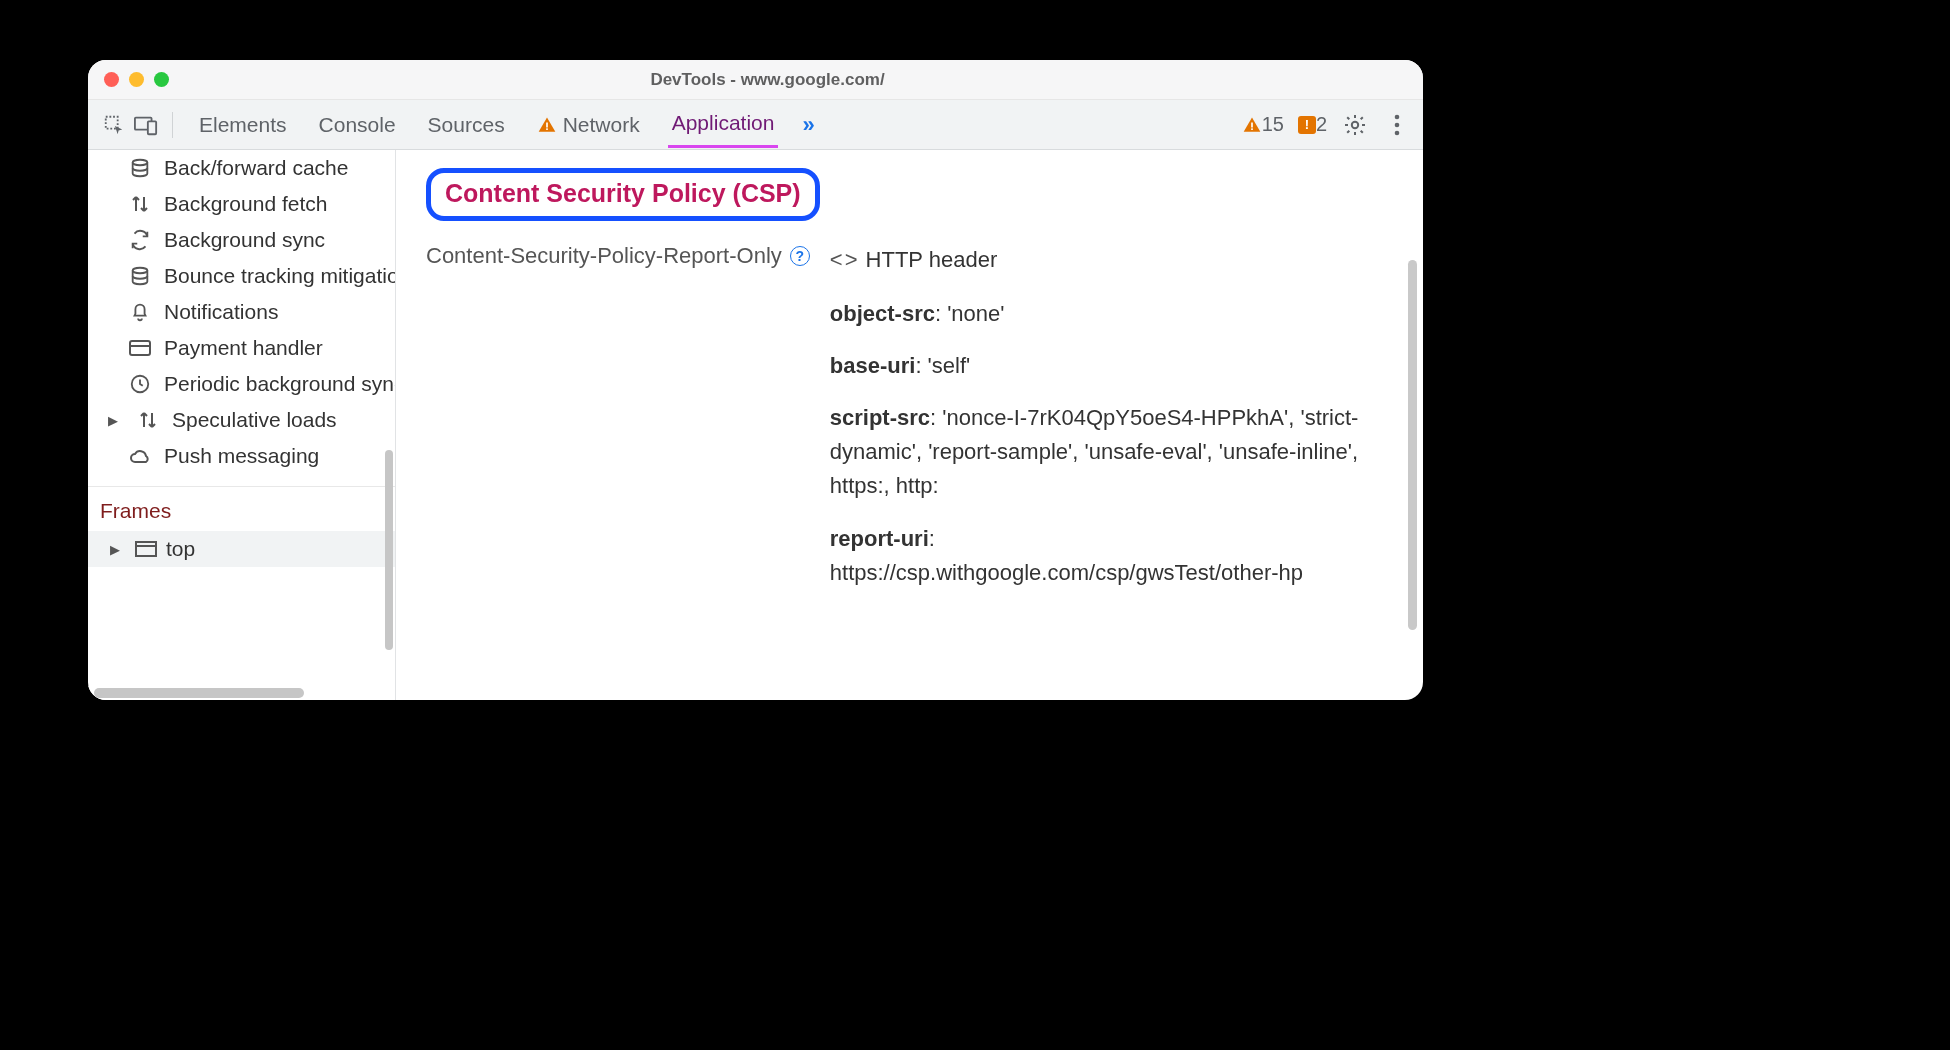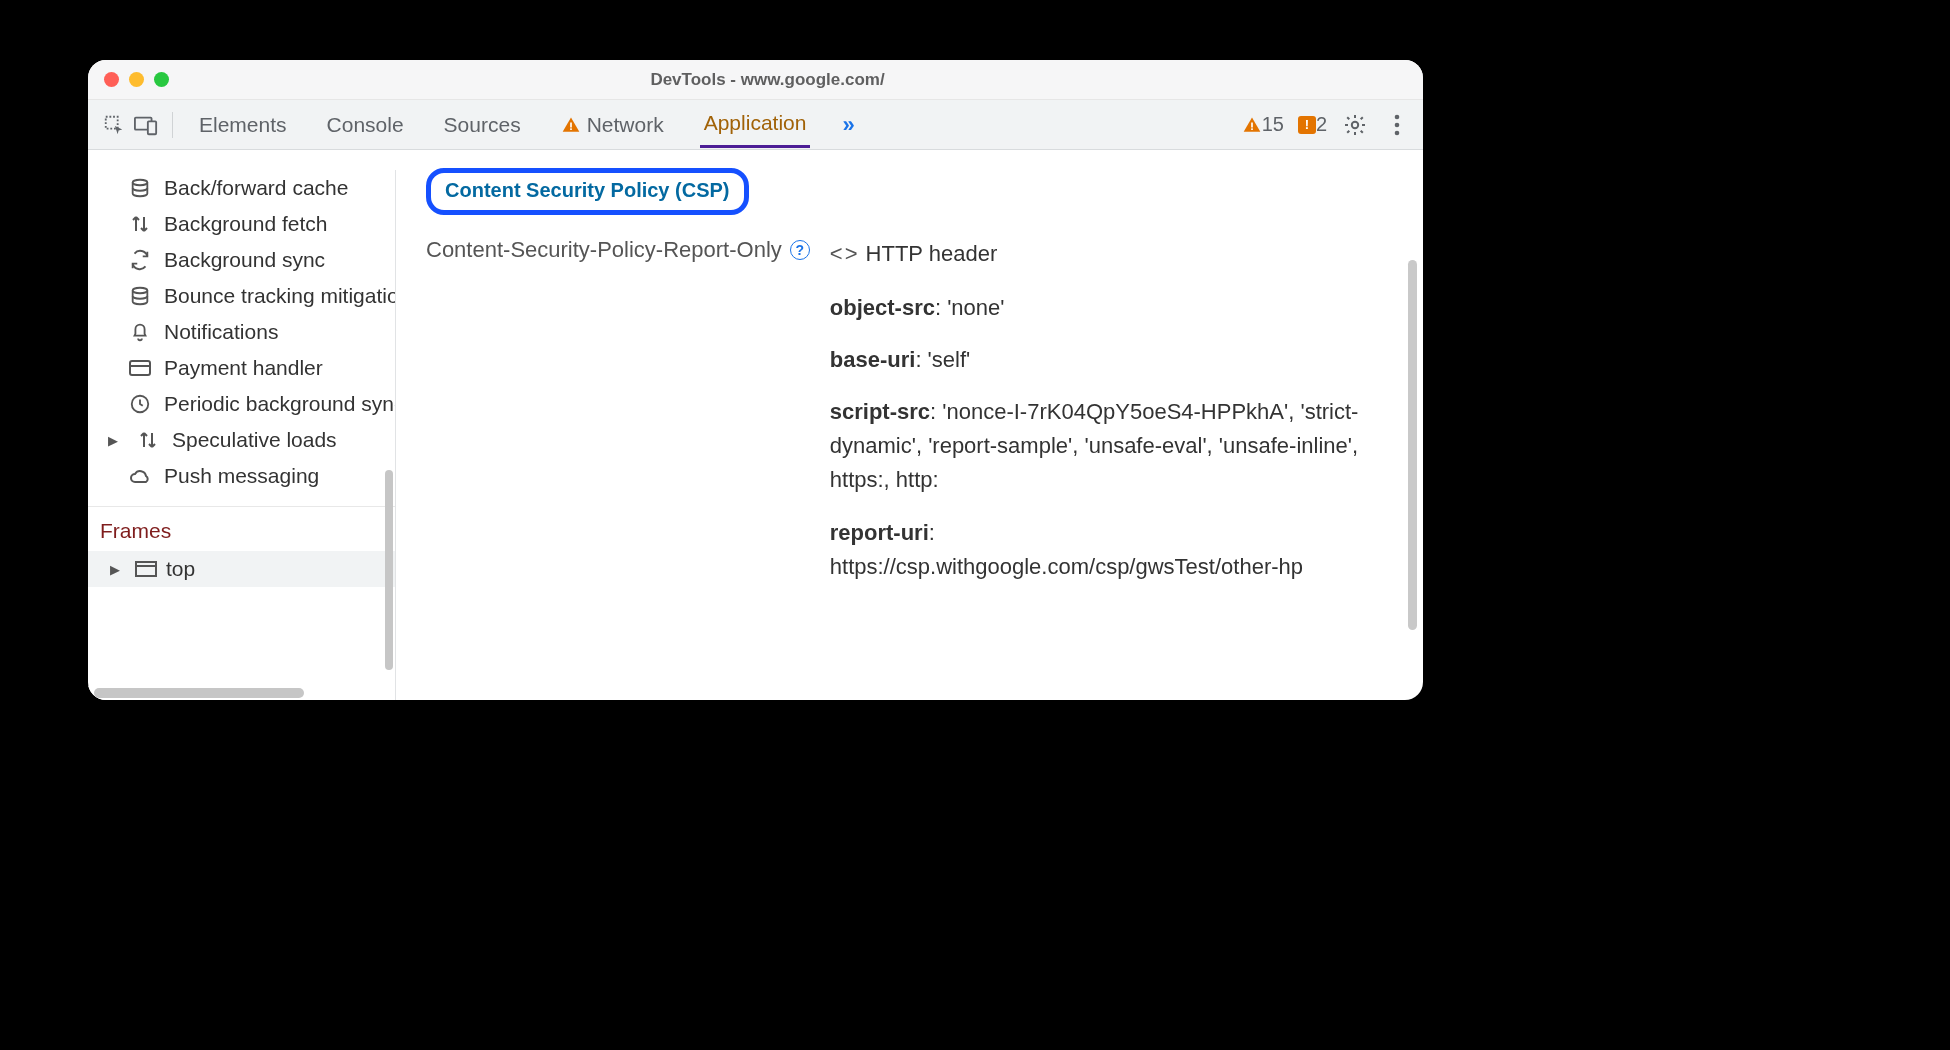--- a/index.html
+++ b/index.html
@@ -69,28 +69,28 @@
   .tb-icon {
     width: 28px; height: 28px;
     display: flex; align-items: center; justify-content: center;
     color: #5f6368;
   }
   .tb-sep {
     width: 1px; height: 26px; background: #d0d3d5; margin: 0 8px;
   }
   .tabs {
     display: flex;
-    gap: 32px;
+    gap: 24px;
     align-items: center;
     font-size: 21px;
     color: #5f6368;
     margin-left: 10px;
   }
   .tab { padding: 10px 4px; cursor: default; display:flex; align-items:center; gap:6px;}
-  .tab.active { color: #a16207; border-bottom: 3px solid #4c1d95; font-weight: 400; }
+  .tab.active { color: #701a75; border-bottom: 3px solid #d946ef; font-weight: 400; }
   .more-tabs { color:#1a73e8; font-size:22px; font-weight:600; display:flex; align-items:center; }
   .tb-right {
     margin-left: auto;
     display: flex;
     align-items: center;
     gap: 14px;
     color: #5f6368;
     font-size: 20px;
   }
   .warn-badge { display:flex; align-items:center; }
@@ -99,21 +99,20 @@
     flex: 1;
     display: flex;
     overflow: hidden;
   }
   .sidebar {
     width: 308px;
     border-right: 1px solid #e1e3e5;
     display: flex;
     flex-direction: column;
     position: relative;
-    margin-top: 20px;
   }
   .sidebar-inner {
     flex: 1;
     overflow: hidden;
   }
   .side-item {
     display: flex;
     align-items: center;
     gap: 12px;
     padding: 6px 0 6px 40px;
@@ -161,23 +160,23 @@
     position:relative;
   }
   .csp-title-wrap {
     display:inline-block;
     border: 5px solid #1550ff;
     border-radius: 18px;
     padding: 6px 14px 8px 14px;
     margin-bottom: 22px;
   }
   .csp-title {
-    font-size: 20px;
+    font-size: 25px;
     font-weight: 700;
-    color:#0369a1;
+    color:#be185d;
   }
   .csp-row {
     display: flex;
     gap: 20px;
     align-items: flex-start;
   }
   .csp-labelcol {
     display:flex; align-items:center; gap:8px;
     font-size: 22px;
     color:#555;

